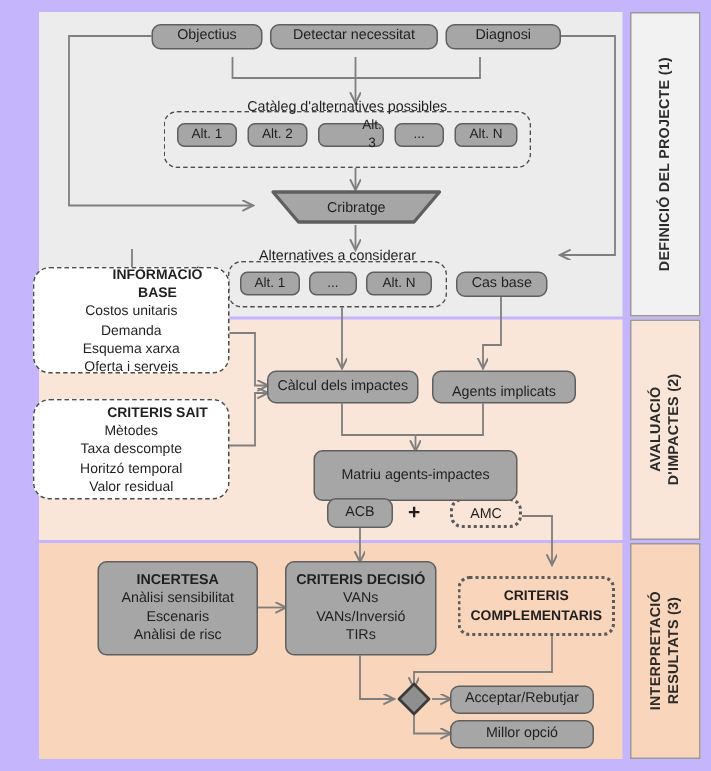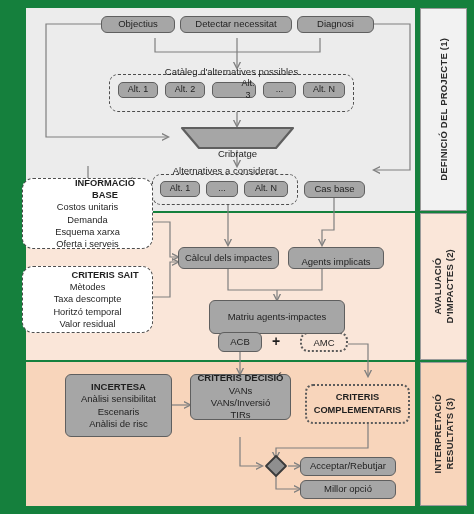--- a/index.html
+++ b/index.html
@@ -7,21 +7,21 @@
     padding: 0;
     background: #ffffff;
   }
   body {
     font-family: "Liberation Sans", sans-serif;
   }
   #canvas {
     position: relative;
     width: 474px;
     height: 514px;
-    background: #15803d;
+    background: #c4b5fd;
     overflow: hidden;
   }
   
   .band {
     position: absolute;
     left: 26px;
     width: 389px;
   }
   #band1 { top: 8px;   height: 203px; background: #ececec; }
   #band2 { top: 213px; height: 147px; background: #fae6d9; }
@@ -121,21 +121,21 @@
 
   
   #cribratge {
     position: absolute;
     z-index: 6;
   }
   #cribratge .txt {
     position: absolute;
     left: 0; top: 0; width: 100%; height: 100%;
     display: flex; align-items: center; justify-content: center;
-    font-size: 9.5px; color: #1f1f1f; margin-top: 15px;
+    font-size: 9.5px; color: #1f1f1f;
   }
 
   
   .plussign {
     position: absolute;
     font-size: 14px;
     font-weight: bold;
     color: #1f1f1f;
     z-index: 6;
   }
@@ -294,21 +294,21 @@
   <div class="dotbox" style="left:300px; top:332px; width:48px; height:20px;"></div>
   <div style="position:absolute; left:300px; top:332px; width:48px; height:20px; display:flex; align-items:center; justify-content:center; font-size:9.5px; color:#1f1f1f; z-index:6;">AMC</div>
 
   <div class="node multiline" style="left:65px; top:374px; width:107px; height:63px;">
     <span class="ttl">INCERTESA</span>
     <span>Anàlisi sensibilitat</span>
     <span>Escenaris</span>
     <span>Anàlisi de risc</span>
   </div>
 
-  <div class="node multiline" style="left:190px; top:374px; width:101px; height:46px;">
+  <div class="node multiline" style="left:190px; top:374px; width:101px; height:63px;">
     <span class="ttl">CRITERIS DECISIÓ</span>
     <span>VANs</span>
     <span>VANs/Inversió</span>
     <span>TIRs</span>
   </div>
 
   <div class="dotbox" style="left:305px; top:384px; width:105px; height:40px;"></div>
   <div style="position:absolute; left:305px; top:384px; width:105px; height:40px; display:flex; flex-direction:column; align-items:center; justify-content:center; font-size:9.3px; font-weight:bold; color:#1f1f1f; line-height:1.35; z-index:6;">
     <span>CRITERIS</span>
     <span>COMPLEMENTARIS</span>

